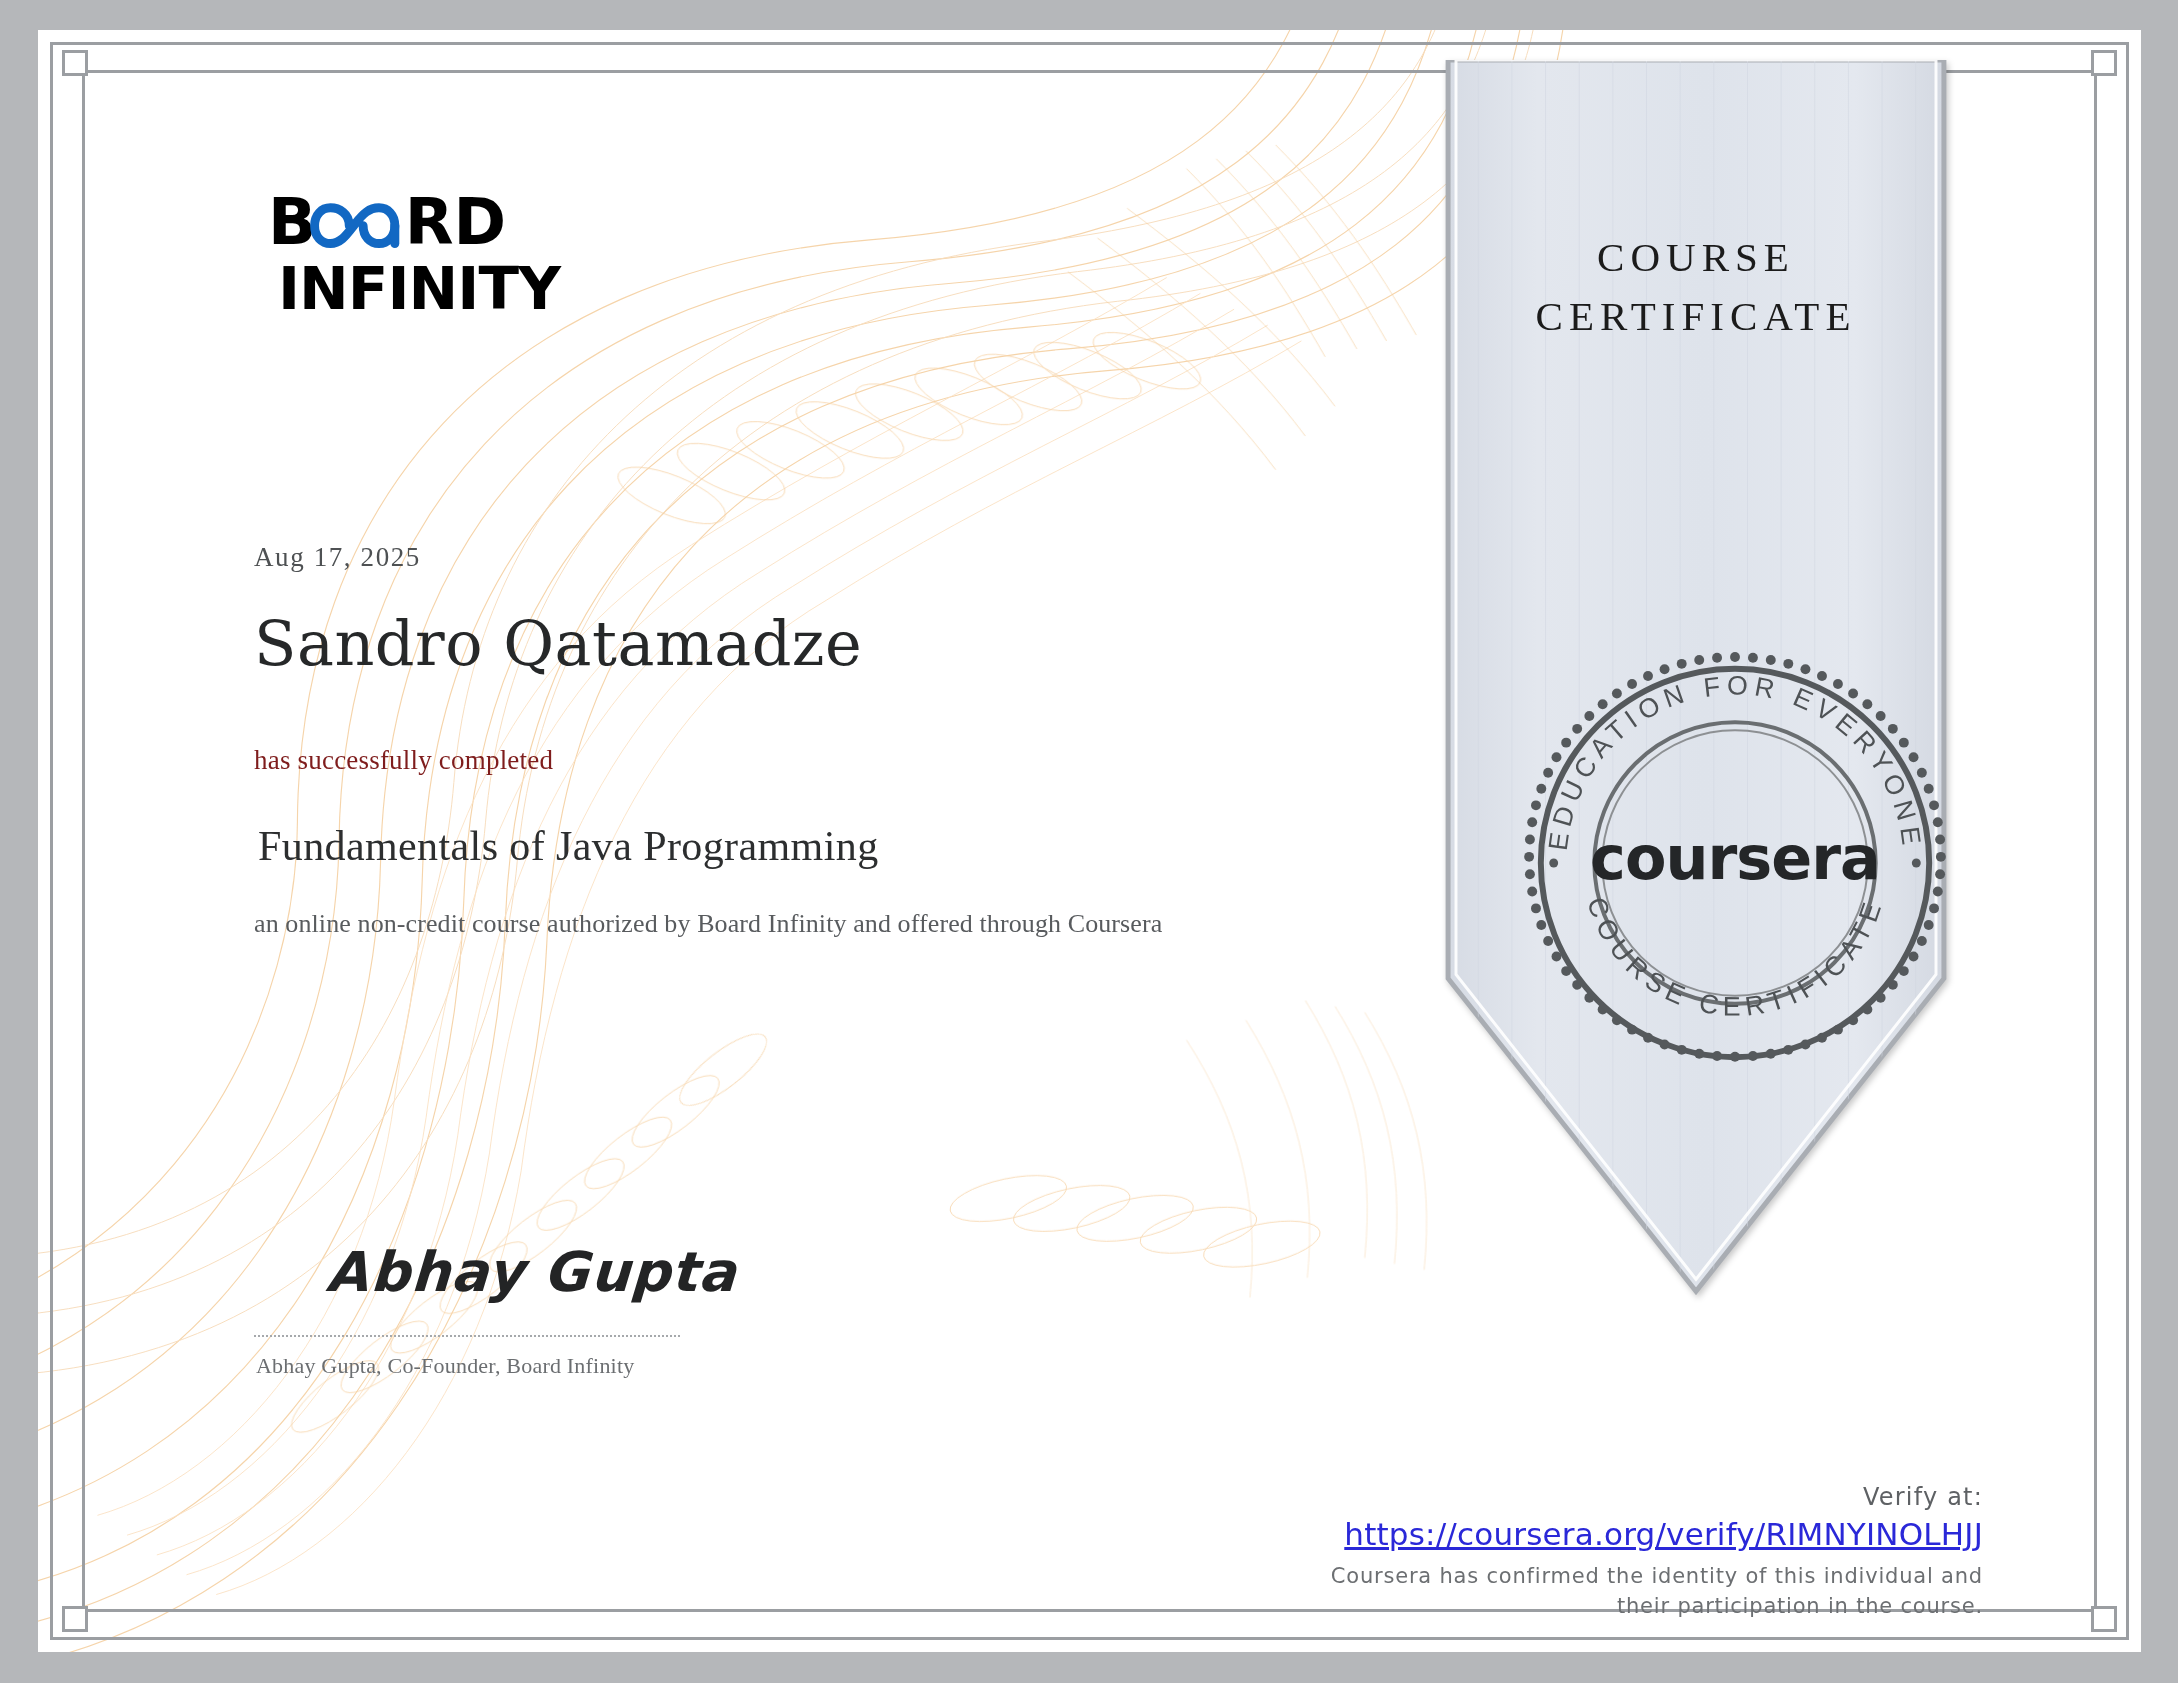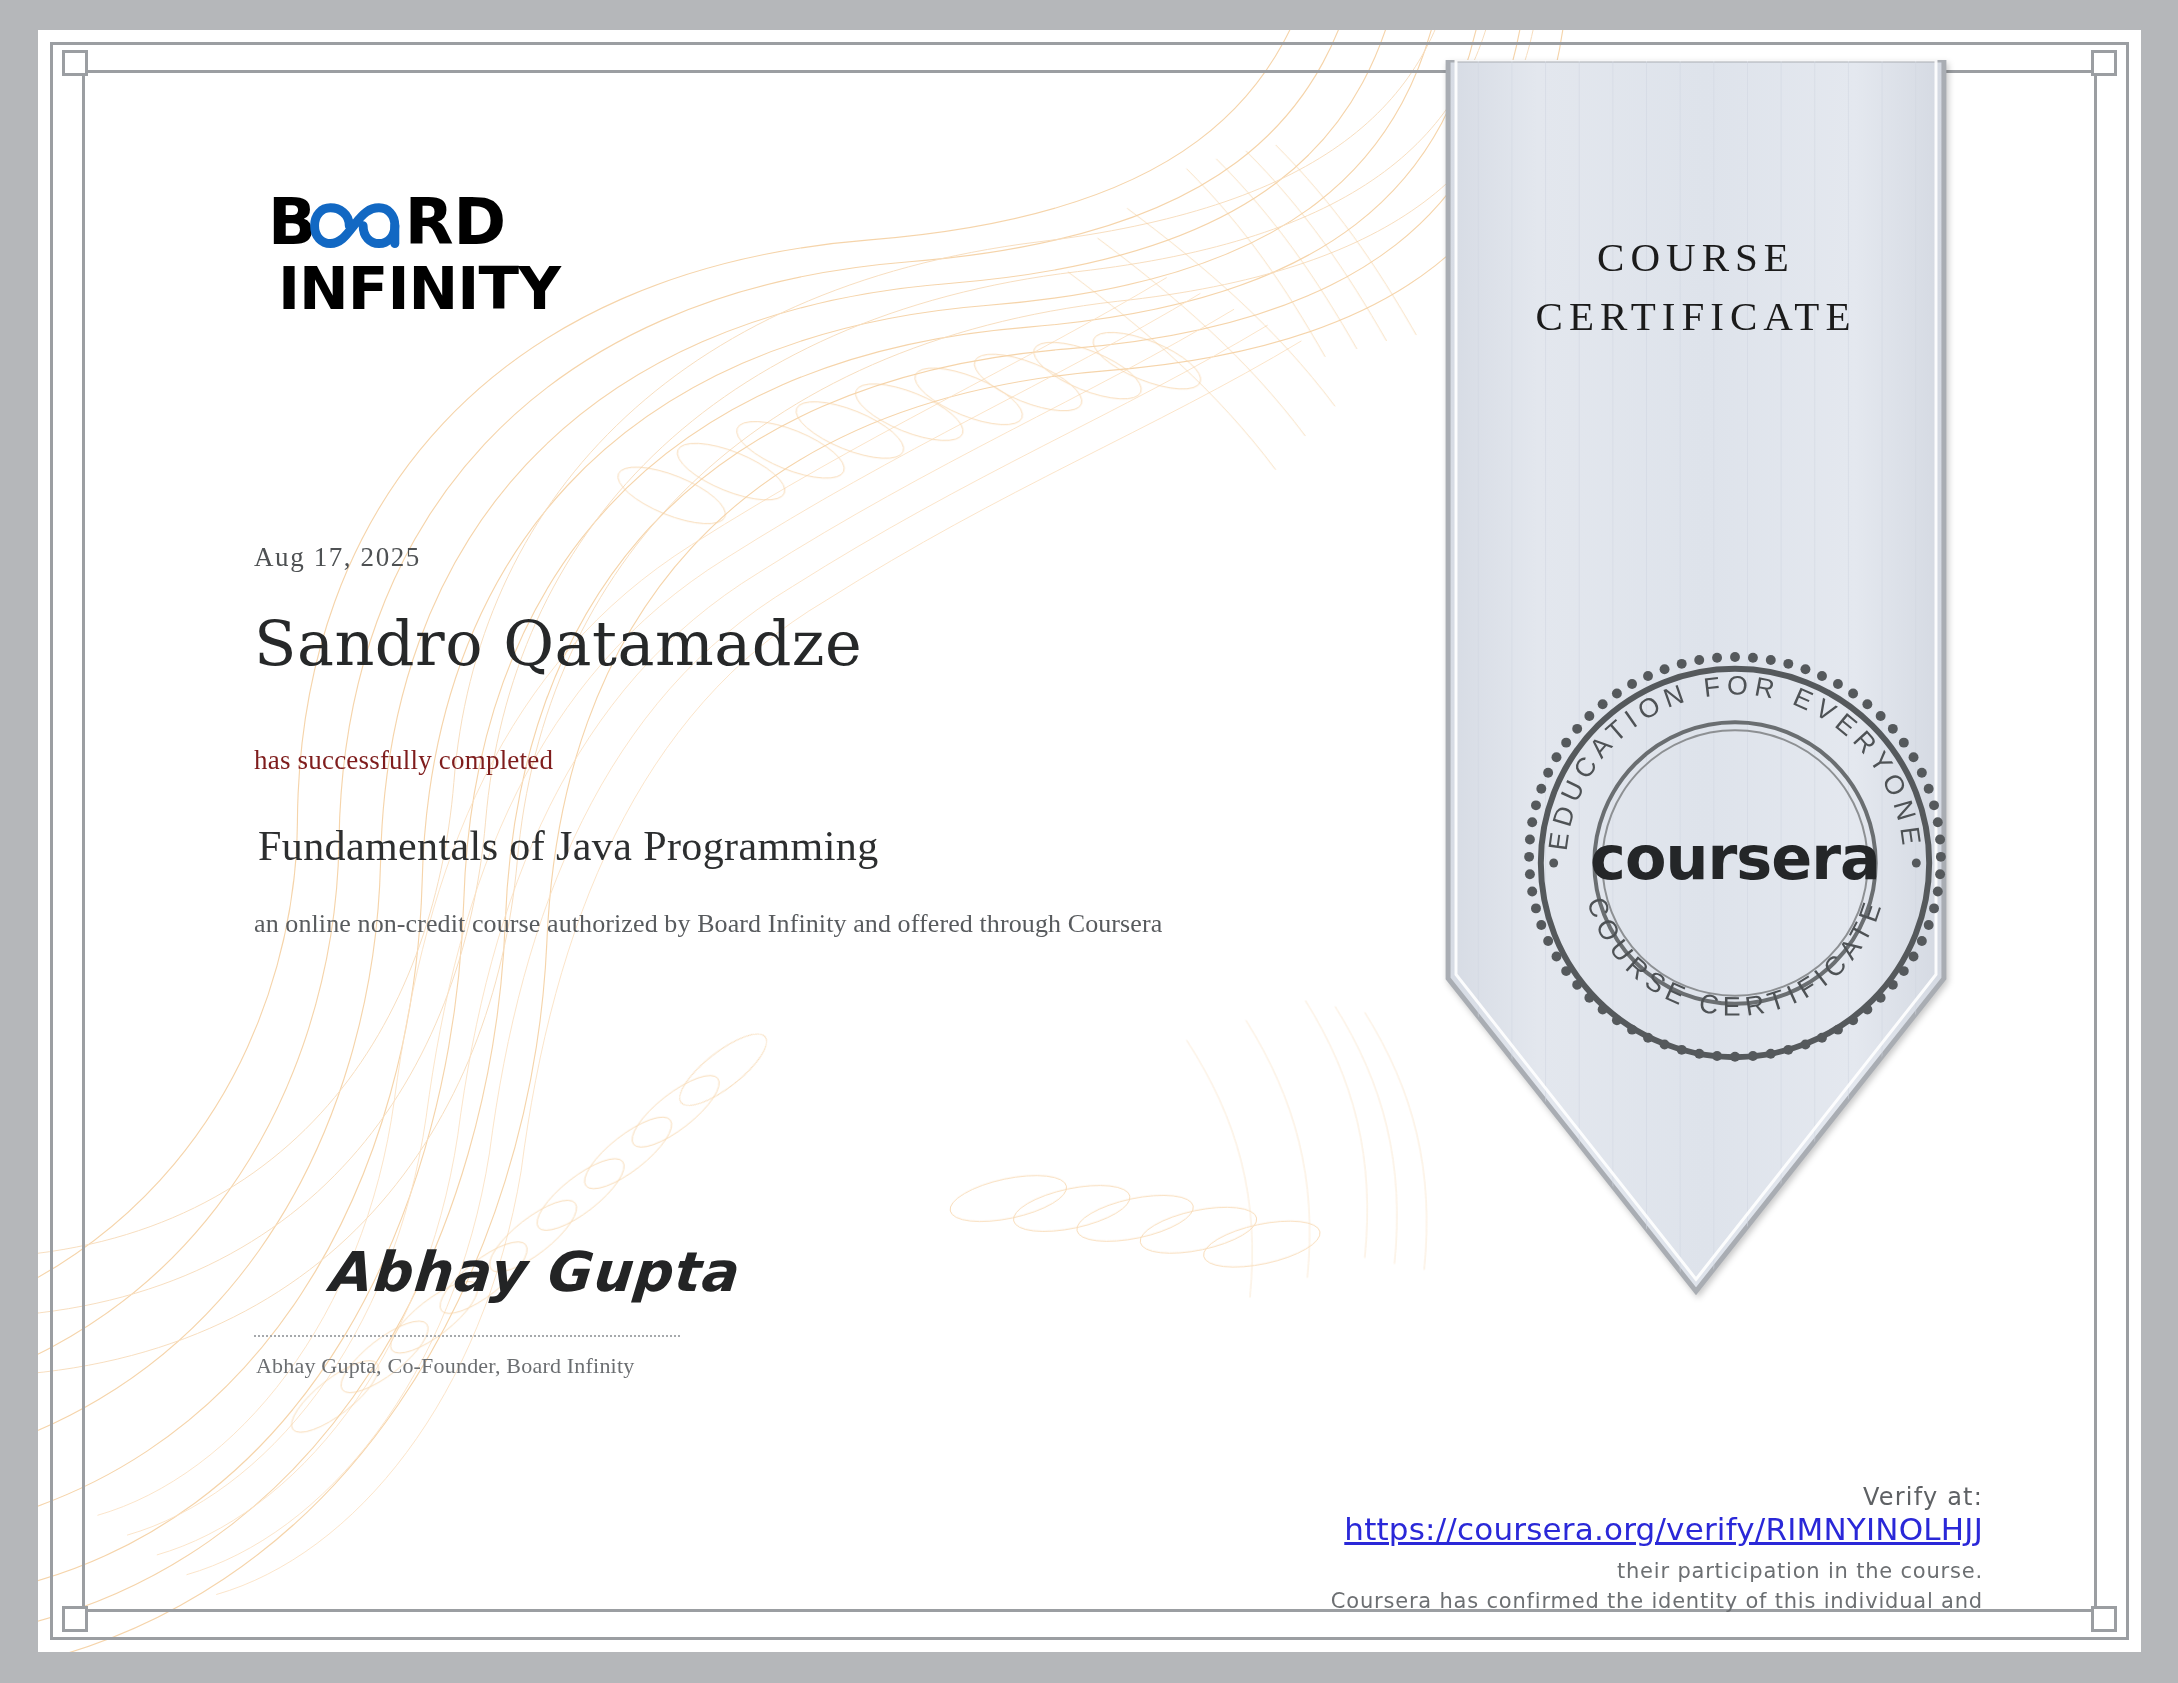--- a/index.html
+++ b/index.html
@@ -210,20 +210,21 @@
     right: 158px;
     top: 1453px;
     width: 693px;
     text-align: right;
     font-family: "DejaVu Sans", sans-serif;
   }
   .verify-label {
     font-size: 24px;
     color: #5e6164;
     letter-spacing: 1.2px;
+    margin-bottom: 5px;
   }
   .verify-url {
     font-size: 31px;
     color: #2a28d8;
     text-decoration: underline;
     letter-spacing: 0.2px;
     display: inline-block;
     cursor: pointer;
   }
   .verify-note {
@@ -505,20 +506,20 @@
 
       <div class="signature">Abhay Gupta</div>
       <div class="sig-rule"></div>
       <div class="sig-caption">Abhay Gupta, Co-Founder, Board Infinity</div>
     </div>
 
     <div class="verify">
       <div class="verify-label">Verify at:</div>
       <a class="verify-url" href="#">https://coursera.org/verify/RIMNYINOLHJJ</a>
       <div class="verify-note">
+        <div>Coursera has confirmed the identity of this individual and</div>
         <div>their participation in the course.</div>
-        <div>Coursera has confirmed the identity of this individual and</div>
       </div>
     </div>
 
   </div>
 </div>
 
 
 </body></html>

